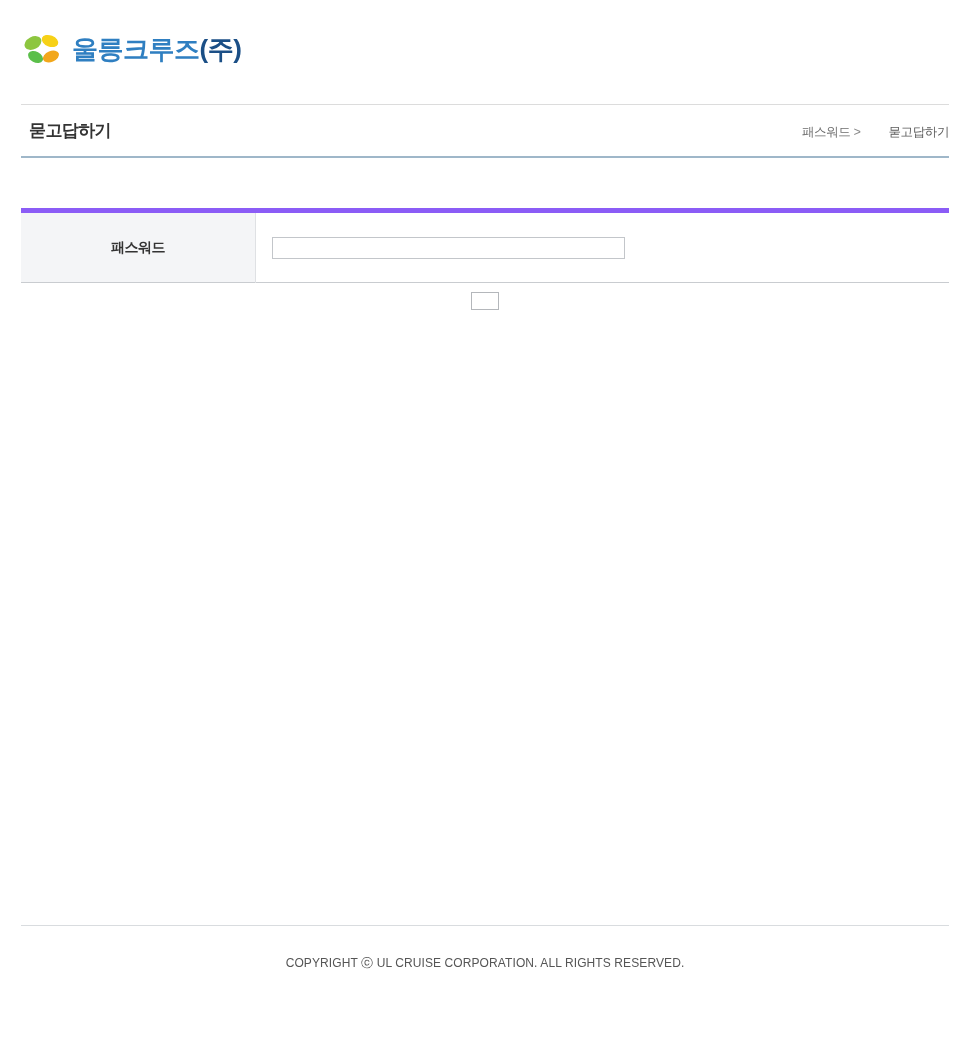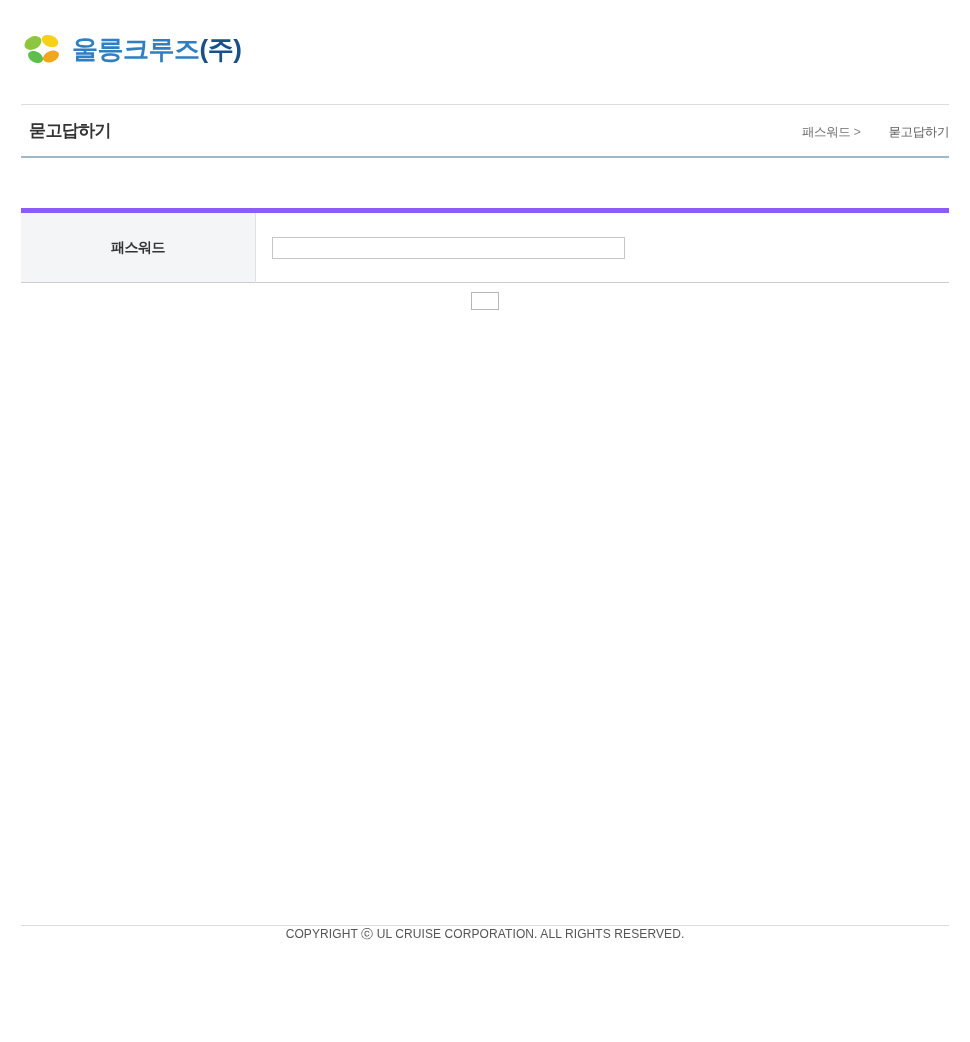--- a/index.html
+++ b/index.html
@@ -142,20 +142,21 @@
     font-family: "Liberation Sans", sans-serif;
     font-size: 11px;
     color: #333333;
     cursor: pointer;
   }
 
   
   .site-footer {
     margin: 0 21px;
     border-top: 1px solid #d9dcdf;
+    padding-top: 29px;
     margin-top: 612px;
     text-align: center;
   }
   .copyright {
     font-size: 12px;
     color: #555555;
     letter-spacing: 0.1px;
   }
 </style>
 </head>

